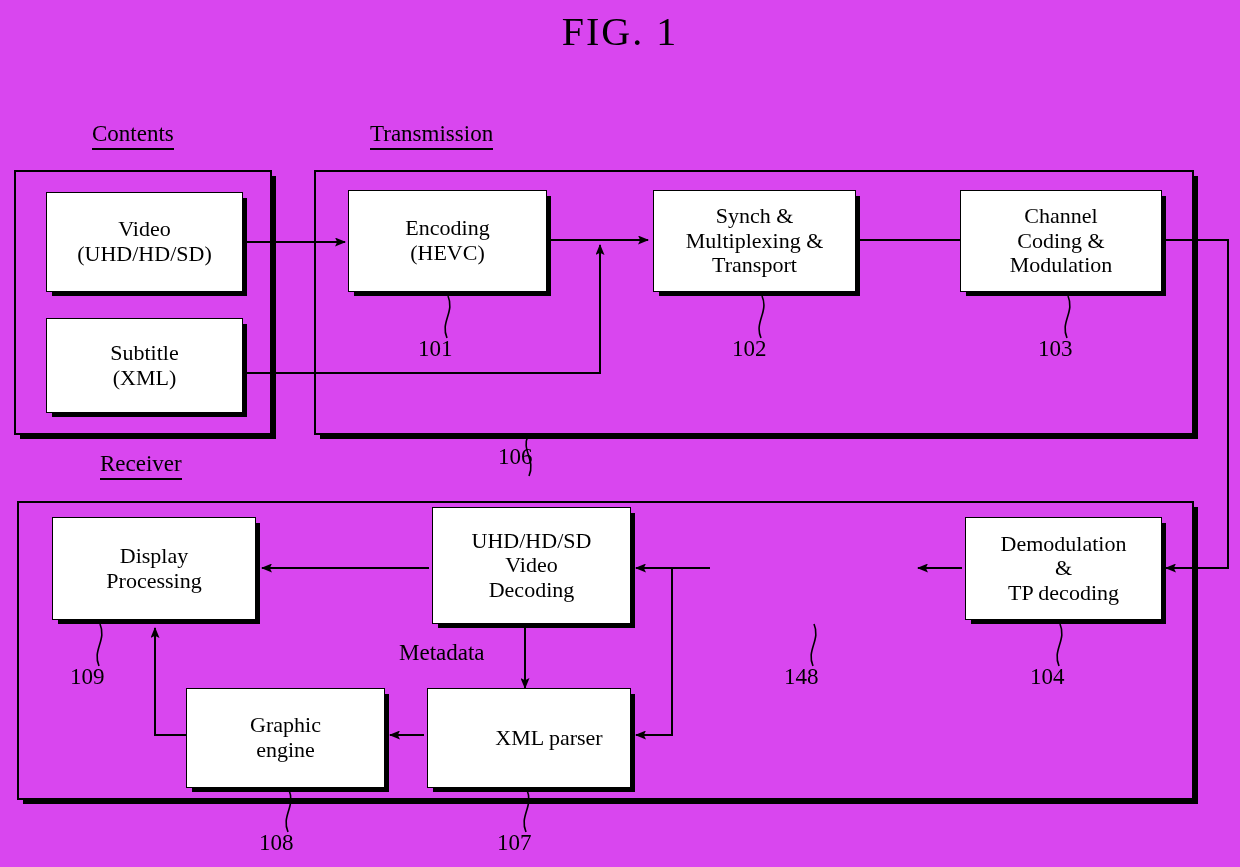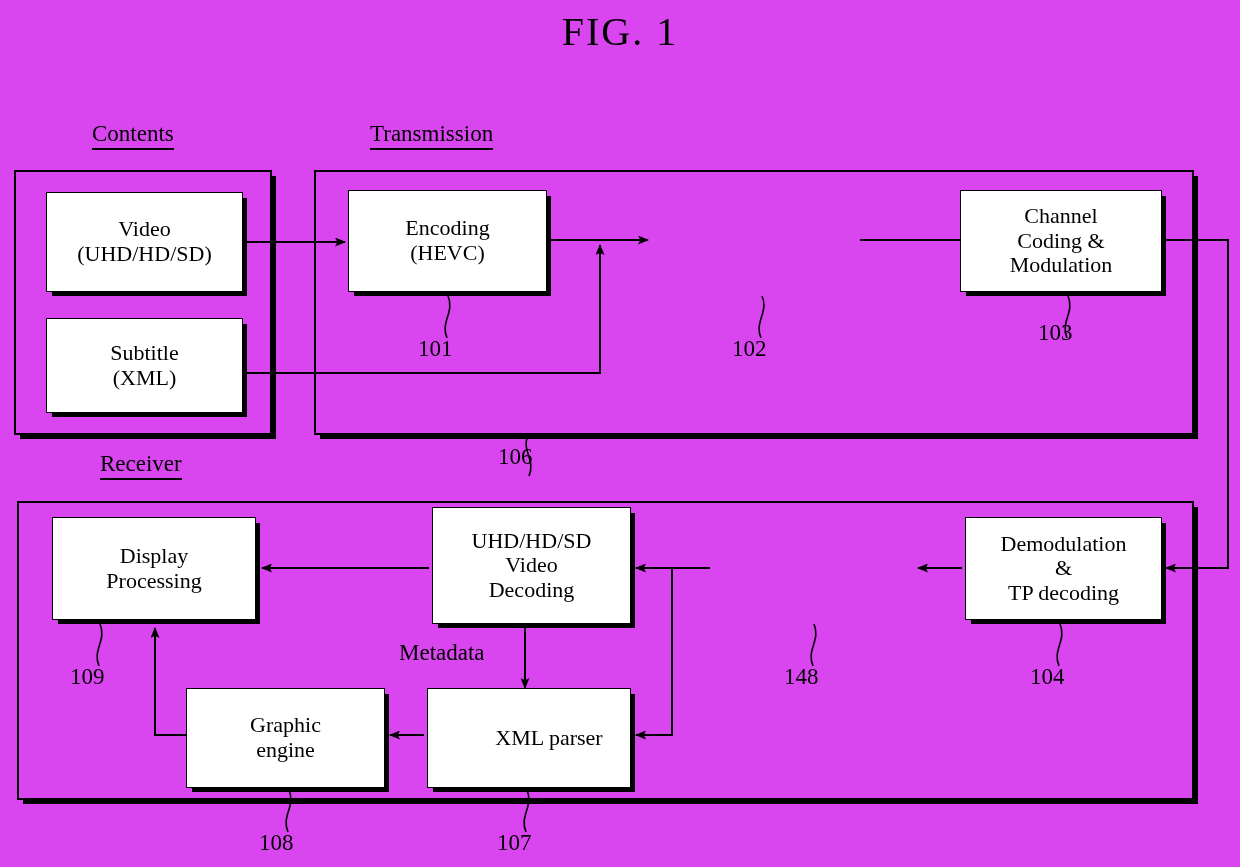--- a/index.html
+++ b/index.html
@@ -168,28 +168,33 @@
     <span class="block-label">Encoding
 (HEVC)</span>
   </div>
 
   <div class="block" style="left:46px; top:318px; width:197px; height:95px;">
     <span class="block-label">Subtitle
 (XML)</span>
   </div>
   <div class="ref-num" style="left:418px; top:336px; width:60px;">101</div>
 
+  <div class="block" style="left:653px; top:190px; width:203px; height:102px;">
+    <span class="block-label">Synch &amp;
+Multiplexing &amp;
+Transport</span>
+  </div>
   <div class="ref-num" style="left:732px; top:336px; width:60px;">102</div>
 
   <div class="block" style="left:960px; top:190px; width:202px; height:102px;">
     <span class="block-label">Channel
 Coding &amp;
 Modulation</span>
   </div>
-  <div class="ref-num" style="left:1038px; top:320px; width:60px;">103</div>
+  <div class="ref-num" style="left:1038px; top:336px; width:60px;">103</div>
 
   <div class="ref-num" style="left:498px; top:444px; width:60px;">106</div>
 
   <div class="block" style="left:52px; top:517px; width:204px; height:103px;">
     <span class="block-label">Display
 Processing</span>
   </div>
   <div class="ref-num" style="left:70px; top:664px; width:60px;">109</div>
 
   <div class="block" style="left:432px; top:507px; width:199px; height:117px;">

